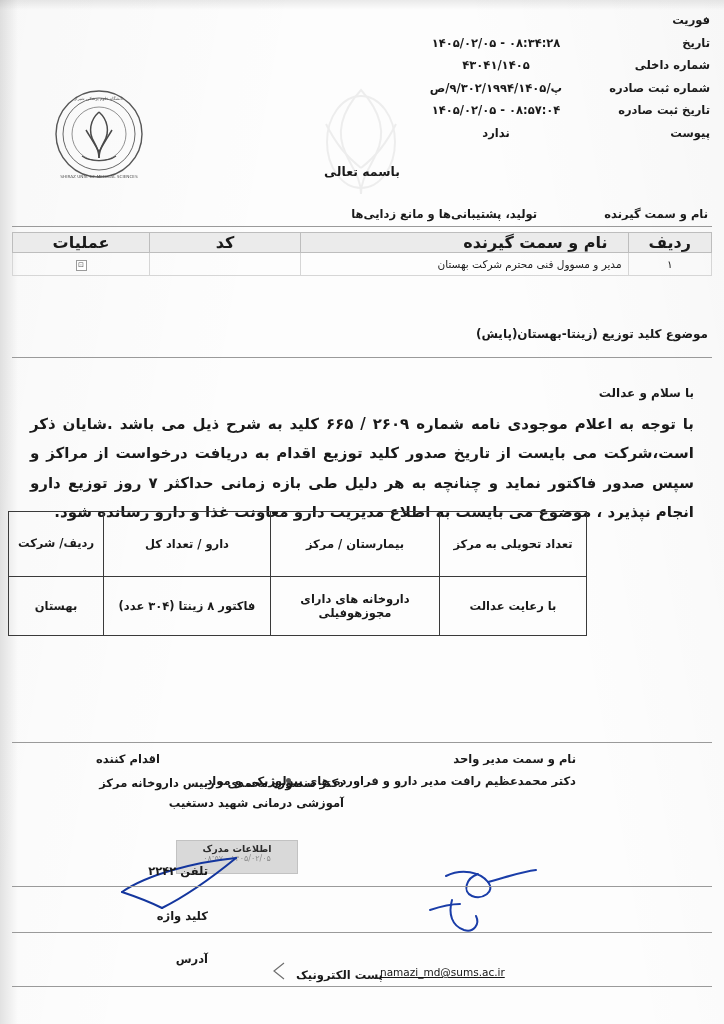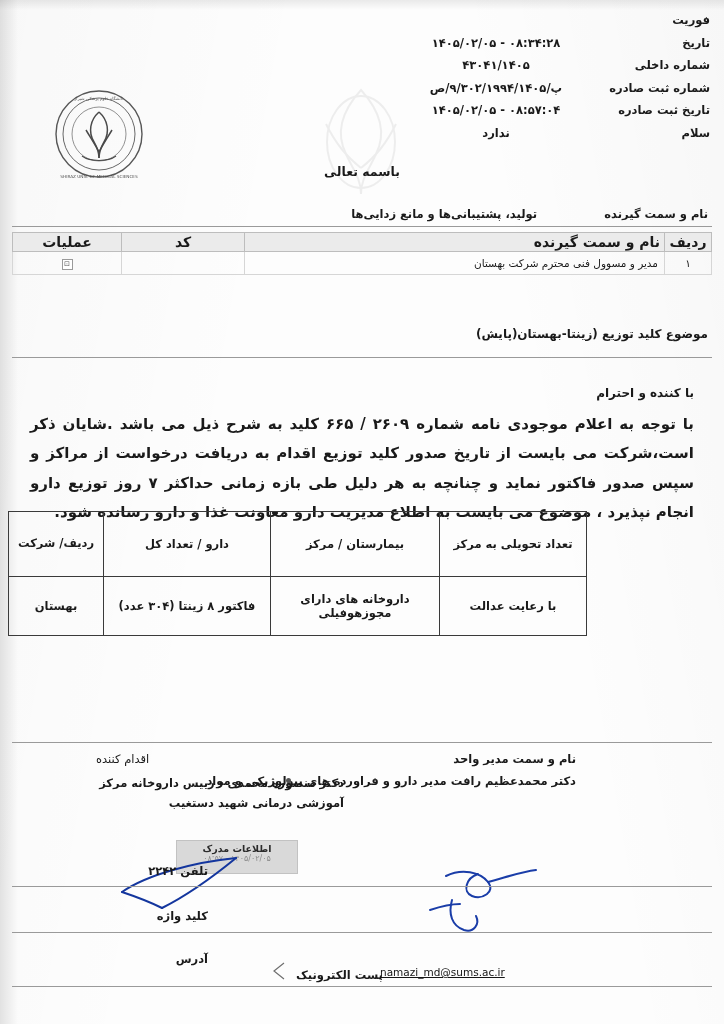--- a/index.html
+++ b/index.html
@@ -168,22 +168,22 @@
     left: 12px;
     border-collapse: collapse;
     width: 700px;
     font-size: 10.5px;
   }
   .recv-table th {
     background: #ebebeb;
     border: 1px solid #bdbdbd;
     height: 18px;
     font-weight: bold;
-    font-size: 14px;
-    padding: 0 4px;
+    font-size: 16px;
+    padding: 0 20px;
   }
   .recv-table td {
     border: 1px solid #d6d6d6;
     border-top: none;
     height: 22px;
     padding: 0 6px;
     font-size: 10.5px;
   }
   .c-radif { width: 34px; text-align: center; }
   .c-name  { text-align: right; }
@@ -279,21 +279,21 @@
     top: 774px;
     right: 148px;
     font-size: 11.5px;
     font-weight: bold;
   }
   .sig-right-title {
     position: absolute;
     top: 752px;
     left: 96px;
     font-size: 11.5px;
-    font-weight: normal;
+    font-weight: bold;
   }
   .sig-right-name {
     position: absolute;
     top: 774px;
     left: 96px;
     right: 380px;
     font-size: 11.5px;
     font-weight: bold;
     text-align: right;
     line-height: 1.7;
@@ -434,21 +434,21 @@
       </div>
       <div class="meta-row">
         <div class="meta-label">شماره ثبت صادره</div>
         <div class="meta-value rtlv">پ/۹/۳۰۲/۱۹۹۴/۱۴۰۵/ص</div>
       </div>
       <div class="meta-row">
         <div class="meta-label">تاریخ ثبت صادره</div>
         <div class="meta-value">۱۴۰۵/۰۲/۰۵ - ۰۸:۵۷:۰۴</div>
       </div>
       <div class="meta-row">
-        <div class="meta-label">سلام</div>
+        <div class="meta-label">پیوست</div>
         <div class="meta-value rtlv">ندارد</div>
       </div>
     </div>
 
     <div class="watermark">
       <svg viewBox="0 0 150 120" width="150" height="120" aria-hidden="true">
         <g fill="none" stroke="#6b6b6b" stroke-width="2">
           <path d="M75 8 C55 30 50 52 60 72 C66 86 75 96 75 112 C75 96 84 86 90 72 C100 52 95 30 75 8 Z"></path>
           <path d="M40 42 C50 62 60 74 75 86"></path>
           <path d="M110 42 C100 62 90 74 75 86"></path>
@@ -503,21 +503,21 @@
         <td class="c-ops">
           <span class="op-box">⊡</span>
         </td>
       </tr>
     </tbody>
   </table>
 
   <div class="subject">موضوع کلید توزیع (زینتا-بهستان(پایش)</div>
   <div class="subject-rule"></div>
 
-  <div class="salutation">با کننده و احترام</div>
+  <div class="salutation">با سلام و عدالت</div>
   <div class="body-text">با توجه به اعلام موجودی نامه شماره ۲۶۰۹ / ۶۶۵ کلید به شرح ذیل می باشد .شایان ذکر است،شرکت می بایست از تاریخ صدور کلید توزیع اقدام به دریافت درخواست از مراکز و سپس صدور فاکتور نماید و چنانچه به هر دلیل طی بازه زمانی حداکثر ۷ روز توزیع دارو انجام نپذیرد ، موضوع می بایست به اطلاع مدیریت دارو معاونت غذا و دارو رسانده شود.</div>
 
   <table class="data-table">
     <tbody>
       <tr>
         <td class="col-d">تعداد تحویلی به مرکز</td>
         <td class="col-c">بیمارستان / مرکز</td>
         <td class="col-b">دارو / تعداد کل</td>
         <td class="col-a two-line">ردیف/ شرکت</td>
       </tr>

